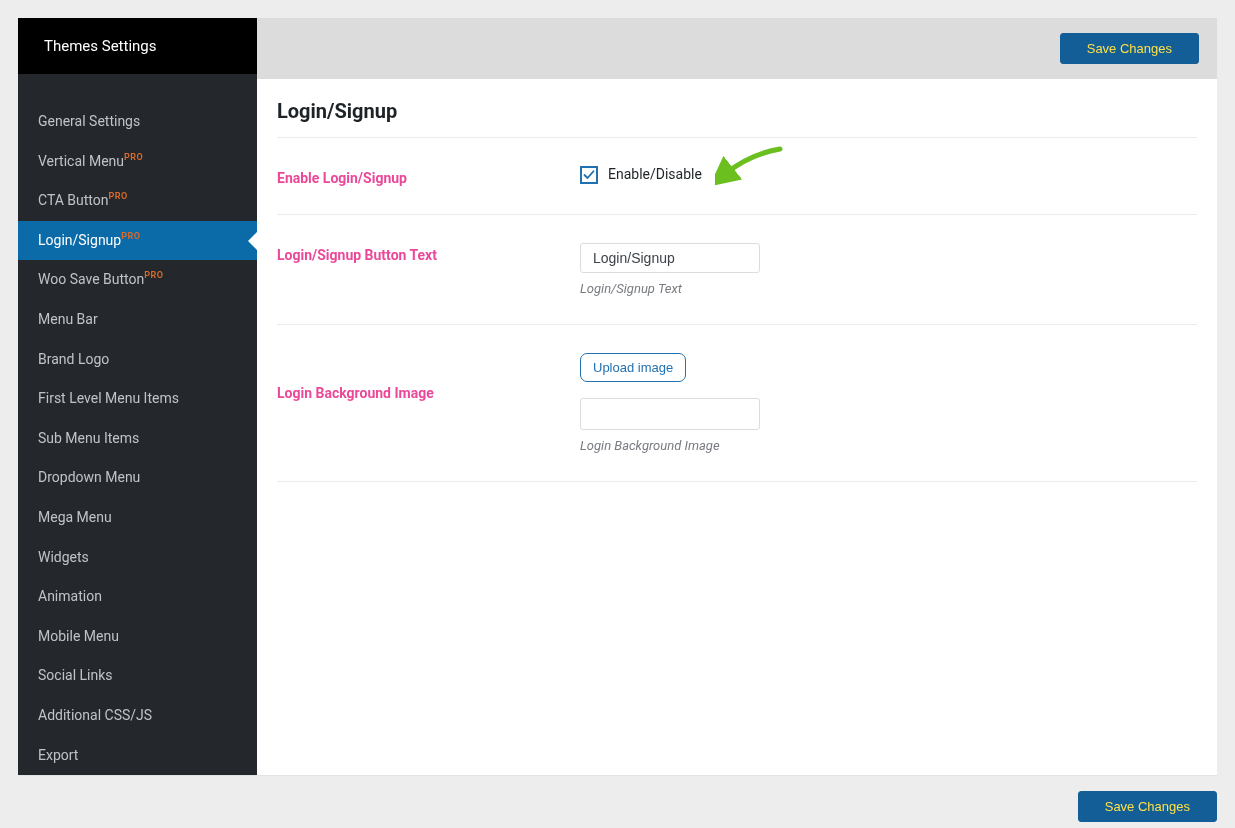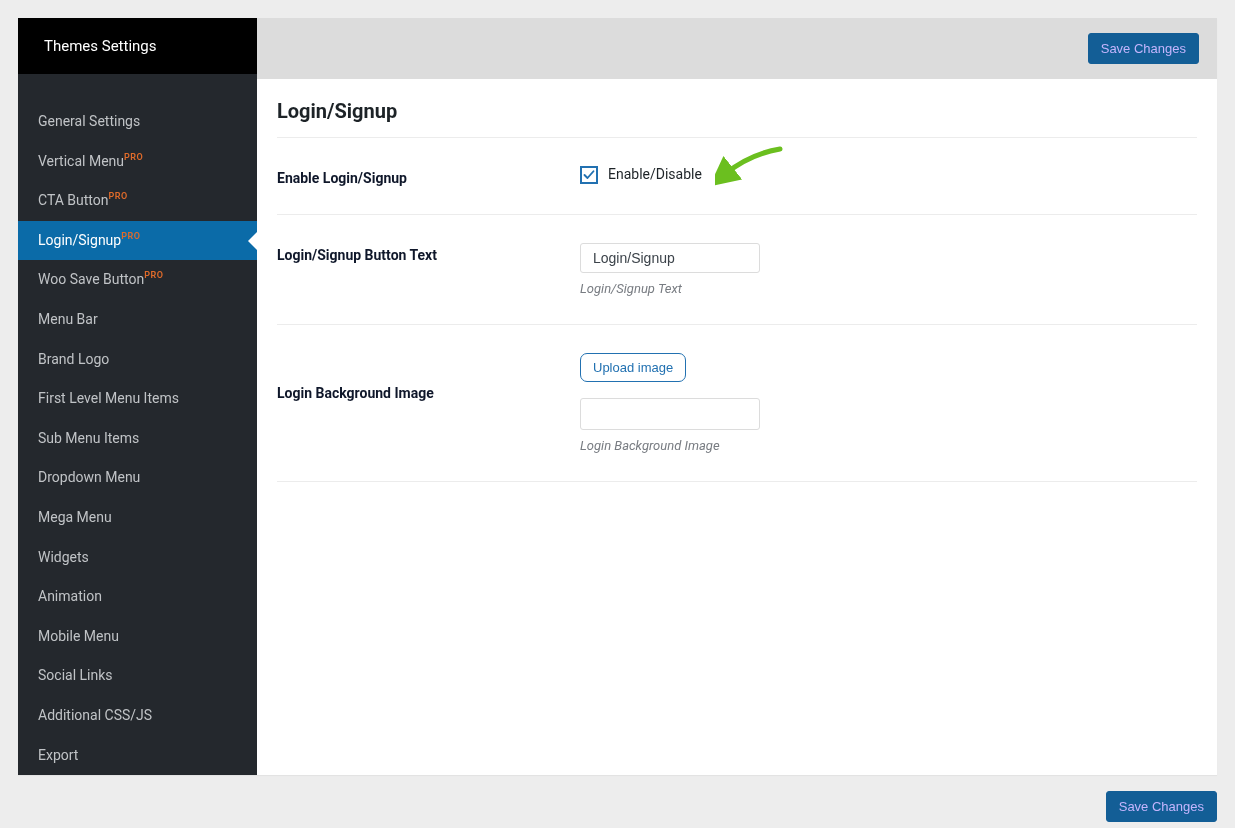--- a/index.html
+++ b/index.html
@@ -74,24 +74,24 @@
       min-width: 0;
     }
     .topbar {
       background: #dcdcdc;
       padding: 15px 18px;
       display: flex;
       justify-content: flex-end;
     }
     .btn-primary {
       background: #135e96;
-      color: #c4b5fd;
+      color: #fde047;
       border: 1px solid #135e96;
       border-radius: 3px;
-      padding: 7px 12px;
+      padding: 7px 26px;
       font-size: 13px;
       cursor: pointer;
     }
     .content {
       background: #fff;
       padding: 20px;
       flex: 1;
     }
     .section-title {
       font-size: 20px;
@@ -105,21 +105,21 @@
     }
     .form-row {
       display: flex;
       padding: 28px 0;
       border-bottom: 1px solid #ececec;
     }
     .form-label-col {
       width: 303px;
       flex-shrink: 0;
       font-weight: 700;
-      color: #0f172a;
+      color: #ec4899;
       font-size: 14px;
       padding-top: 4px;
     }
     .form-field-col {
       flex: 1;
       position: relative;
     }
     
     .checkbox-wrap {
       display: flex;

